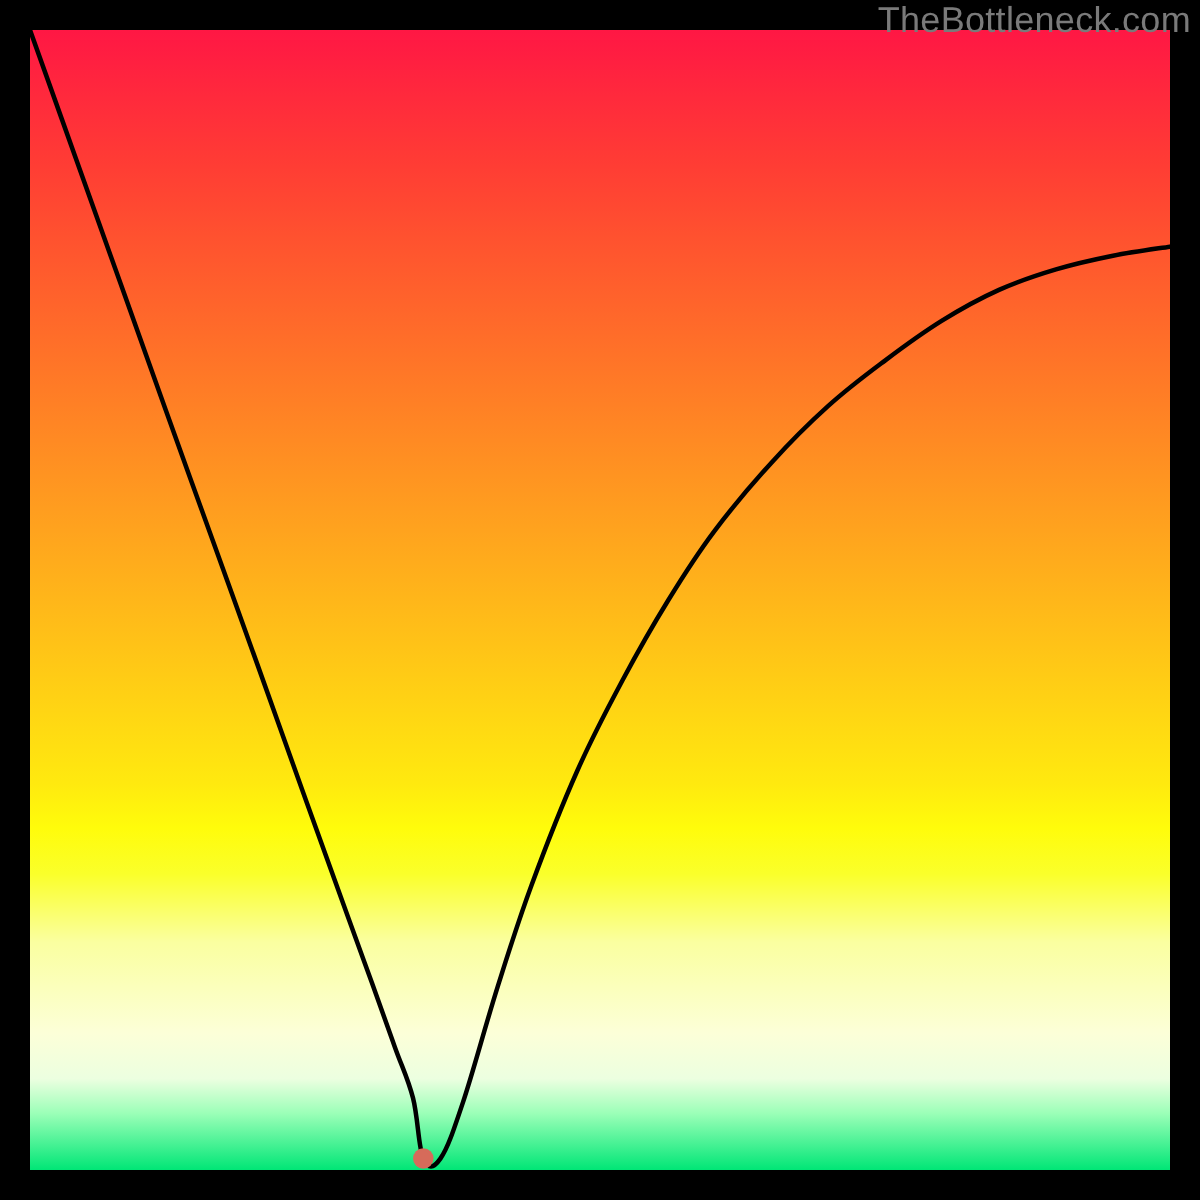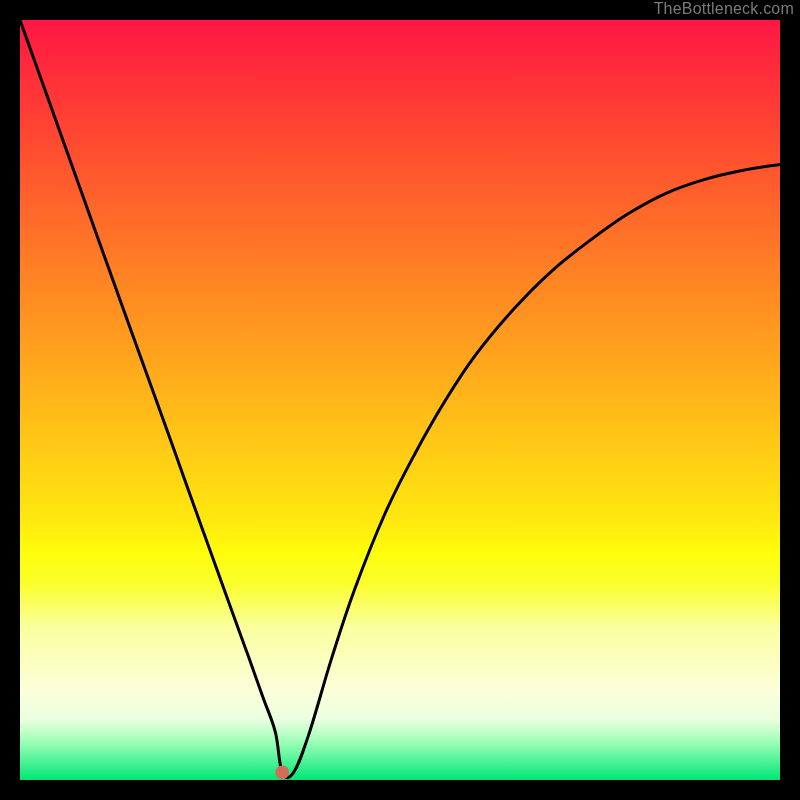--- a/index.html
+++ b/index.html
@@ -37,21 +37,21 @@
       #ecffe0 92%,
       #9cffb8 95%,
       #00e676 100%
     );
   }
   .watermark {
     position: absolute;
     top: 0px;
     right: 6px;
     color: #7a7a7a;
-    font-size: 16px;
+    font-size: 24px;
     font-weight: 500;
     letter-spacing: 0.2px;
     z-index: 10;
     user-select: none;
   }
   svg.curve {
     position: absolute;
     left: 0;
     top: 0;
     width: 760px;

